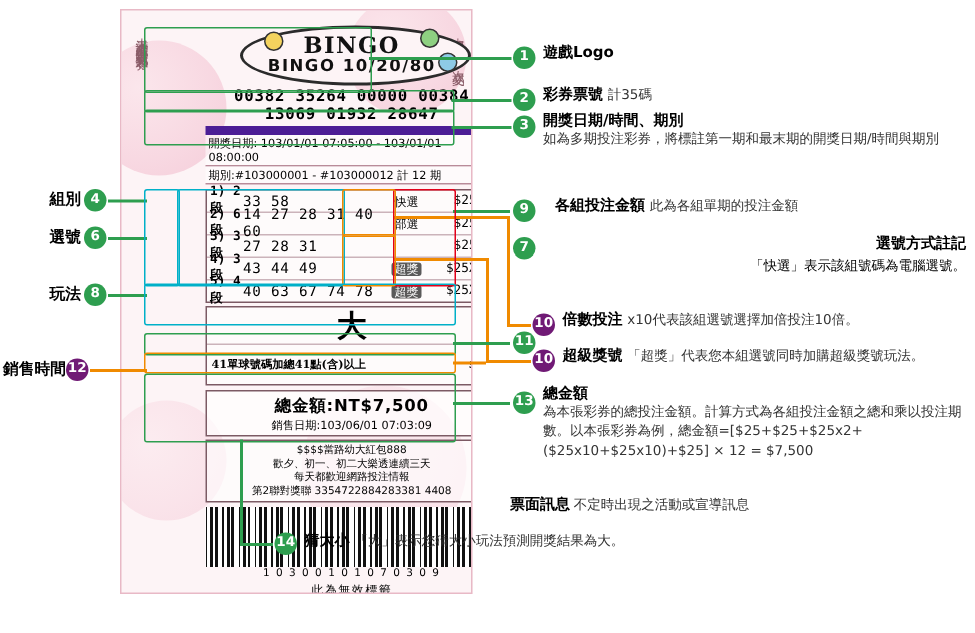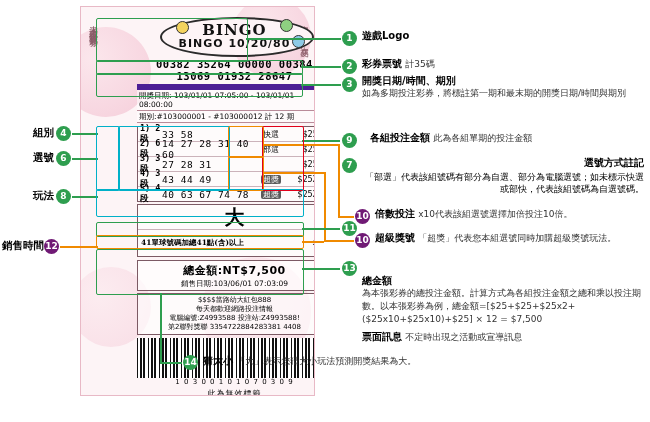--- a/index.html
+++ b/index.html
@@ -208,22 +208,22 @@
       </div>
     </div>
 
     <div id="total-box">
       <div id="total-line">總金額:NT$7,500</div>
       <div id="sale-line">銷售日期:103/06/01 07:03:09</div>
     </div>
 
     <div id="msg-box">
       <div>$$$$當路幼大紅包888</div>
+      <div>歡夕、初一、初二大樂透連續三天</div>
       <div>每天都歡迎網路投注情報</div>
-      <div>電腦編號:Z4993588  投注站:Z4993588!</div>
       <div>第2聯對獎聯 3354722884283381 4408</div>
     </div>
 
     <div id="barcode"></div>
     <div id="barcode-num">1 0 3 0 0 1 0 1 0 7 0 3 0 9</div>
     <div id="invalid">此為無效標籤</div>
   </div>
 </div>
 
 <div class="box-green" style="left:96px;top:18px;width:150px;height:42px;"></div>
@@ -293,40 +293,40 @@
   <div class="desc">如為多期投注彩券，將標註第一期和最末期的開獎日期/時間與期別</div>
 </div>
 
 <div class="ann" style="left:370px;top:131px;width:282px;">
   <b>各組投注金額</b>
   <span class="desc">此為各組單期的投注金額</span>
 </div>
 
 <div class="ann" style="left:362px;top:156px;width:282px;text-align:right;">
   <b>選號方式註記</b>
-  <div class="bullet" style="margin-top:2px;">「部選」代表該組號碼有部分為自選、部分為電腦選號；如未標示快選或部快，代表該組號碼為自選號碼。</div>
+  <div class="bullet" style="margin-top:3px;">「快選」表示該組號碼為電腦選號。</div>
 </div>
 
 <div class="ann" style="left:375px;top:207px;width:270px;">
   <b>倍數投注</b>
   <span class="desc">x10代表該組選號選擇加倍投注10倍。</span>
 </div>
 
 <div class="ann" style="left:375px;top:231px;width:270px;">
   <b>超級獎號</b>
   <span class="desc">「超獎」代表您本組選號同時加購超級獎號玩法。</span>
 </div>
 
 <div class="ann" style="left:362px;top:219px;width:0px;"></div>
-<div class="ann" style="left:362px;top:274px;width:284px;">
+<div class="ann" style="left:362px;top:256px;width:284px;">
   <b>總金額</b>
   <div class="desc">為本張彩券的總投注金額。計算方式為各組投注金額之總和乘以投注期數。以本張彩券為例，總金額=[$25+$25+$25x2+($25x10+$25x10)+$25] × 12 = $7,500</div>
 </div>
 
-<div class="ann" style="left:362px;top:330px;width:284px;">
+<div class="ann" style="left:340px;top:330px;width:284px;font-family:Liberation Serif, serif;">
   <b>票面訊息</b>
   <span class="desc">不定時出現之活動或宣導訊息</span>
 </div>
 
 <div class="ann" style="left:203px;top:354px;width:300px;">
   <b>猜大小</b>
   <span class="desc">「大」表示您猜大小玩法預測開獎結果為大。</span>
 </div>
 
 </body></html>

